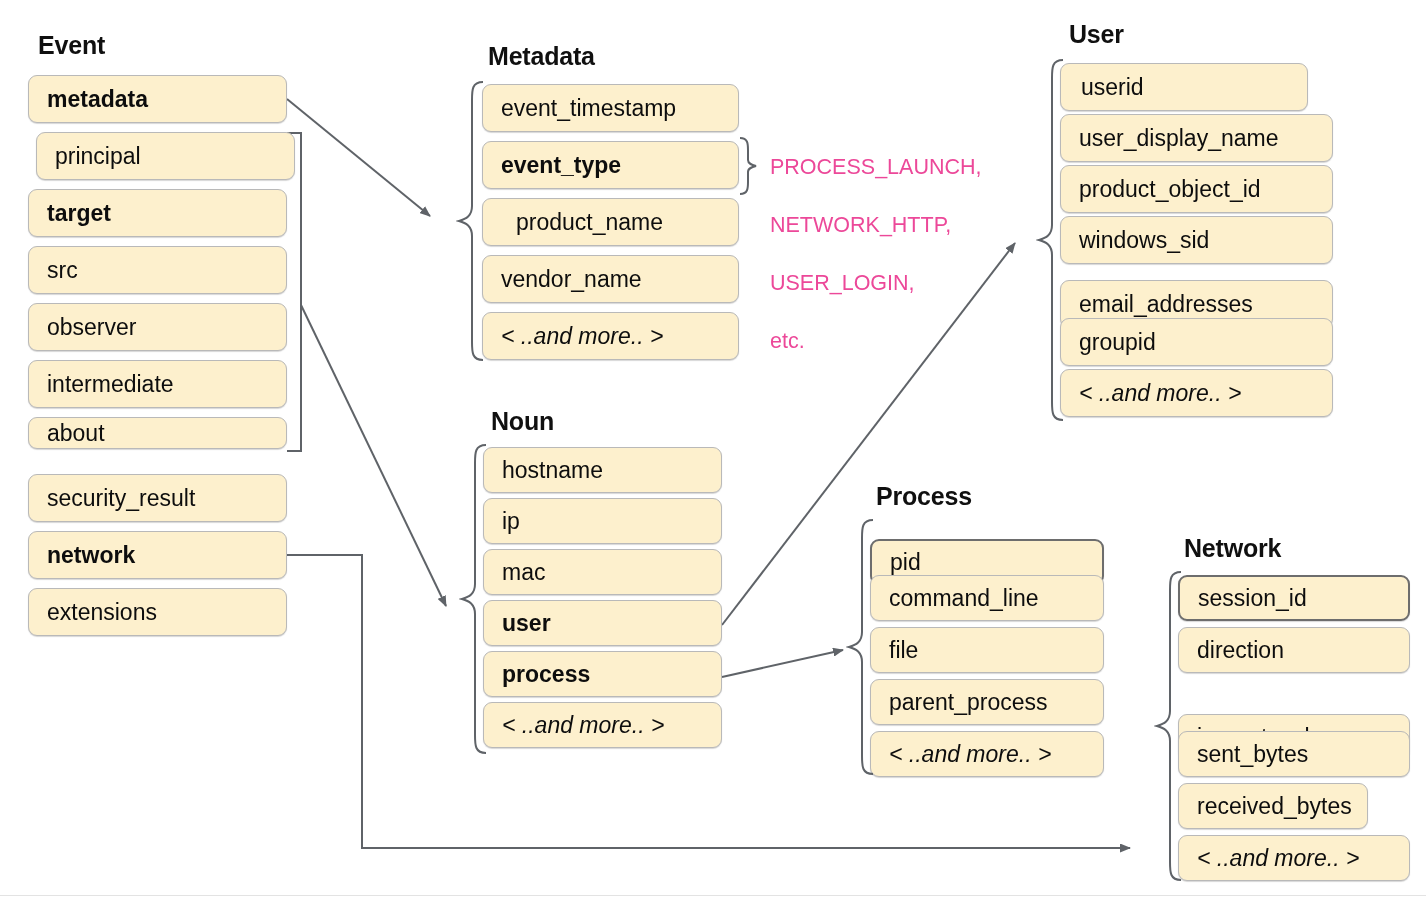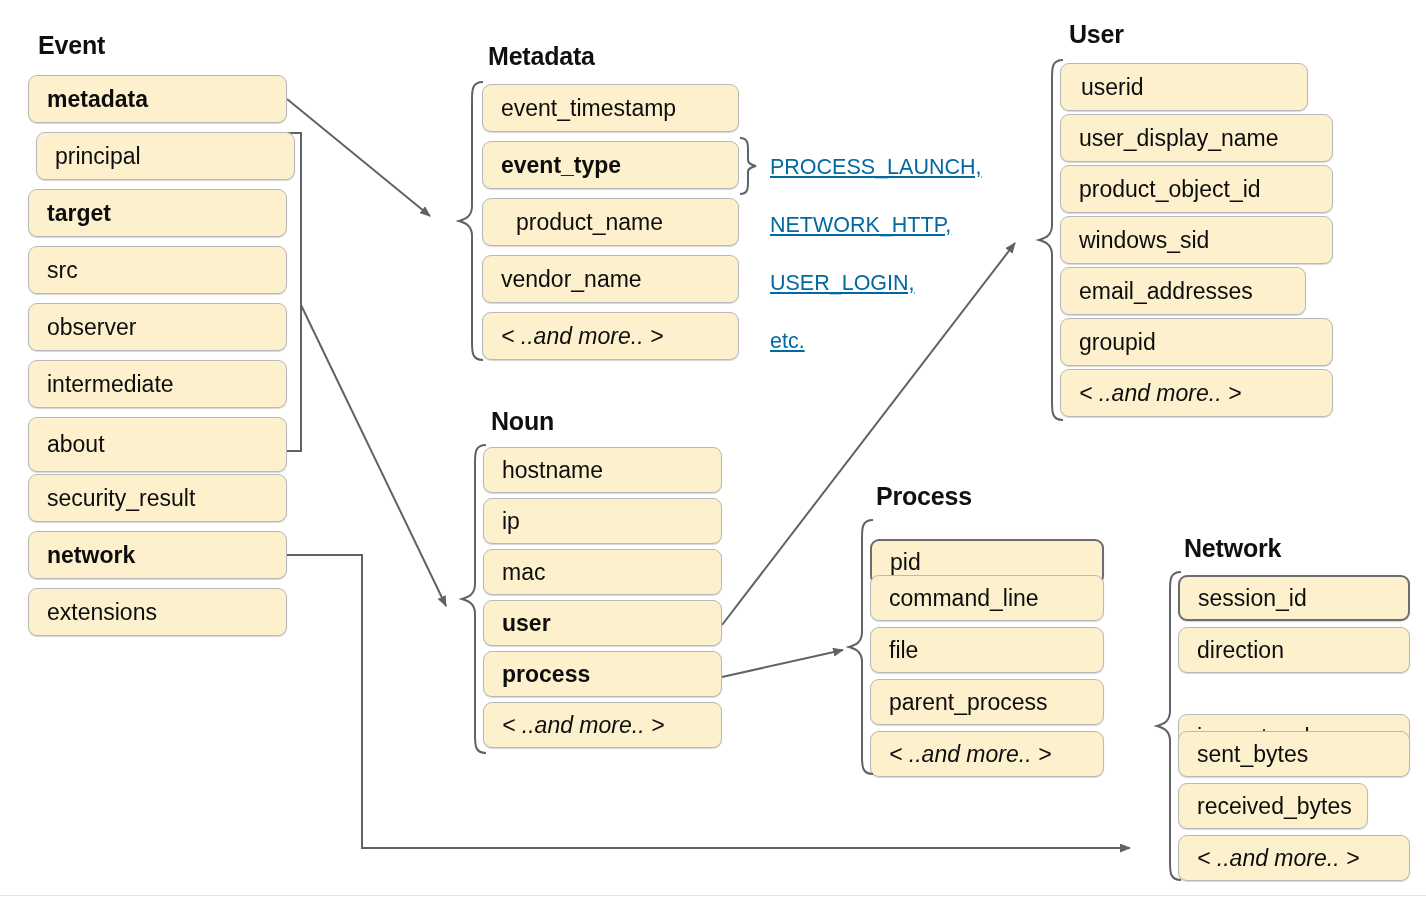--- a/index.html
+++ b/index.html
@@ -38,21 +38,21 @@
   .field.bold{font-weight:bold;}
   .field.more{font-style:italic;}
   .field.emph{border:2px solid #6d6d6d;}
 
   
   .brace{position:absolute;z-index:3;pointer-events:none;}
 
   .note{
     position:absolute;z-index:4;
     font-size:21.5px;line-height:29px;
-    color:#0369a1;white-space:pre;text-decoration:underline;
+    color:#ec4899;white-space:pre;
   }
   .hr-bottom{
     position:absolute;left:0;top:895px;width:1426px;height:1px;
     background:#e3e3e3;z-index:5;
   }
 </style>
 </head>
 <body>
 
 <div id="stage">
@@ -79,21 +79,21 @@
 
   <div class="group" style="left:0;top:0;">
     <div class="group-title" style="left:38px;top:33px;">Event</div>
     <div class="fieldlist">
       <div class="field bold" style="left:28px;top:75px;width:259px;height:48px;">metadata</div>
       <div class="field" style="left:28px;top:132px;width:259px;height:48px;margin-left:8px;">principal</div>
       <div class="field bold" style="left:28px;top:189px;width:259px;height:48px;">target</div>
       <div class="field" style="left:28px;top:246px;width:259px;height:48px;">src</div>
       <div class="field" style="left:28px;top:303px;width:259px;height:48px;">observer</div>
       <div class="field" style="left:28px;top:360px;width:259px;height:48px;text-align:center;">intermediate</div>
-      <div class="field" style="left:28px;top:417px;width:259px;height:55px;">about</div>
+      <div class="field" style="left:28px;top:417px;width:259px;height:32px;">about</div>
       <div class="field" style="left:28px;top:474px;width:259px;height:48px;">security_result</div>
       <div class="field bold" style="left:28px;top:531px;width:259px;height:48px;">network</div>
       <div class="field" style="left:28px;top:588px;width:259px;height:48px;">extensions</div>
     </div>
   </div>
 
   <div class="group" style="left:0;top:0;">
     <div class="group-title" style="left:488px;top:44px;">Metadata</div>
     <svg class="brace" style="left:456px;top:80px;" width="30" height="282" viewBox="0 0 30 282">
       <path d="M27,2 C16,2 16,10 16,20 L16,126 C16,136 10,139 3,141 C10,143 16,146 16,156 L16,262 C16,272 16,280 27,280" fill="none" stroke="#5f6368" stroke-width="2"></path>
@@ -118,21 +118,21 @@
   <div class="group" style="left:0;top:0;">
     <div class="group-title" style="left:1069px;top:22px;">User</div>
     <svg class="brace" style="left:1036px;top:58px;" width="30" height="364" viewBox="0 0 30 364">
       <path d="M27,2 C16,2 16,10 16,20 L16,167 C16,177 10,180 3,182 C10,184 16,187 16,197 L16,344 C16,354 16,362 27,362" fill="none" stroke="#5f6368" stroke-width="2"></path>
     </svg>
     <div class="fieldlist">
       <div class="field" style="left:1060px;top:63px;width:248px;height:48px;padding-left:20px;">userid</div>
       <div class="field" style="left:1060px;top:114px;width:273px;height:48px;">user_display_name</div>
       <div class="field" style="left:1060px;top:165px;width:273px;height:48px;">product_object_id</div>
       <div class="field" style="left:1060px;top:216px;width:273px;height:48px;">windows_sid</div>
-      <div class="field" style="left:1060px;top:267px;width:246px;height:48px;">email_addresses</div>
+      <div class="field" style="left:1060px;top:280px;width:273px;height:48px;">email_addresses</div>
       <div class="field" style="left:1060px;top:318px;width:273px;height:48px;">groupid</div>
       <div class="field more" style="left:1060px;top:369px;width:273px;height:48px;">&lt; ..and more.. &gt;</div>
     </div>
   </div>
 
   <div class="group" style="left:0;top:0;">
     <div class="group-title" style="left:491px;top:409px;">Noun</div>
     <svg class="brace" style="left:459px;top:443px;" width="30" height="312" viewBox="0 0 30 312">
       <path d="M27,2 C16,2 16,10 16,20 L16,141 C16,151 10,154 3,156 C10,158 16,161 16,171 L16,292 C16,302 16,310 27,310" fill="none" stroke="#5f6368" stroke-width="2"></path>
     </svg>

